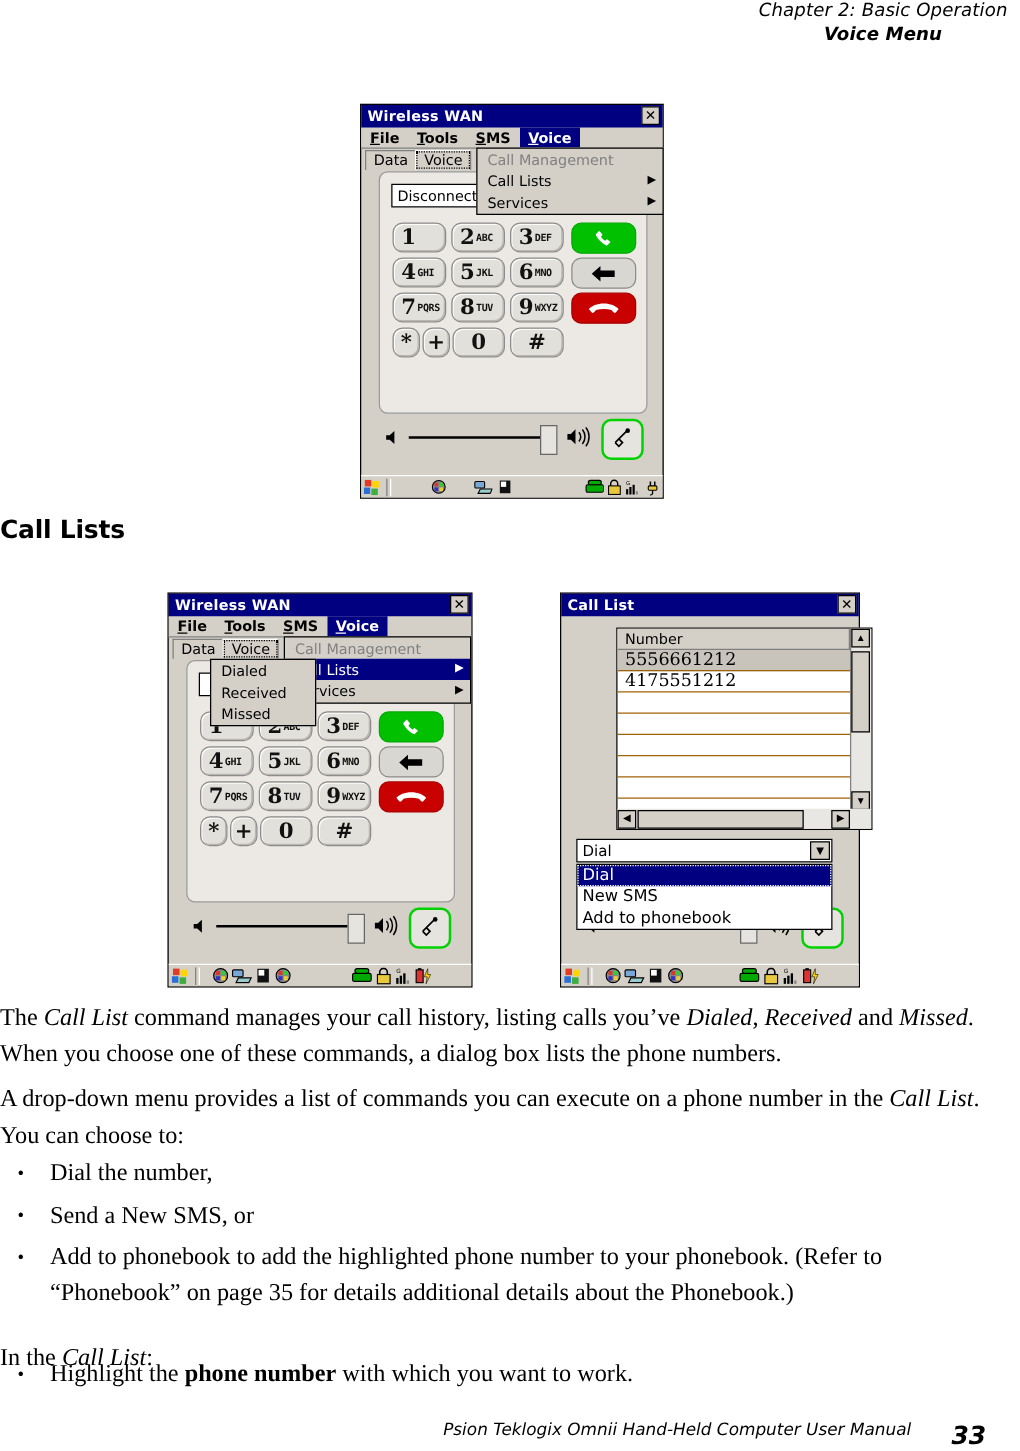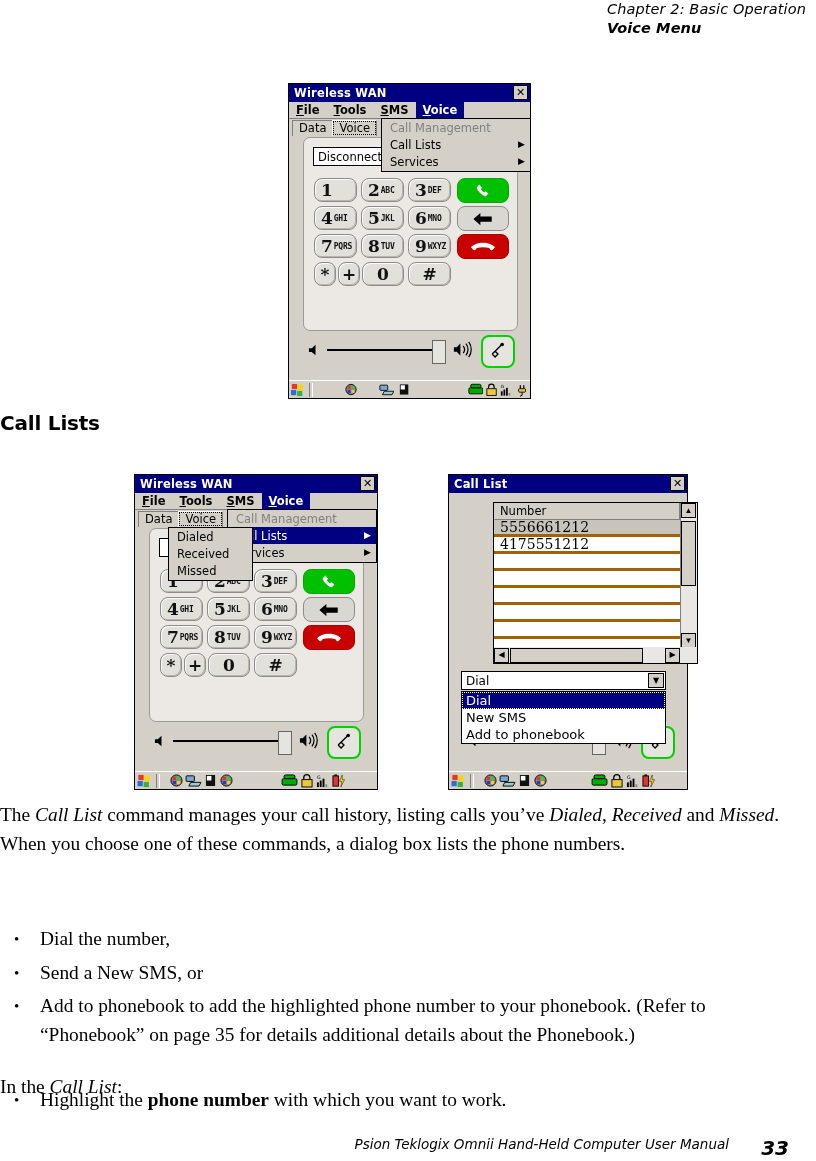--- a/index.html
+++ b/index.html
@@ -5,21 +5,21 @@
   html,body{margin:0;padding:0;}
   body{
     width:816px;height:1161px;background:#ffffff;
     font-family:"Liberation Serif", serif;
     color:#000;position:relative;overflow:hidden;
   }
   .page{position:absolute;left:0;top:0;width:816px;height:1161px;}
 
   
   .runhead{
-    position:absolute;right:10px;top:0px;text-align:left;
+    position:absolute;right:10px;top:0px;text-align:center;
     font-family:"DejaVu Sans", sans-serif;
     font-style:italic;font-size:14.5px;line-height:19px;
     letter-spacing:.1px;
   }
   .runhead .l2{font-weight:bold;}
 
   
   .sec-head{
     position:absolute;left:0px;top:411px;
     font-family:"DejaVu Sans", sans-serif;
@@ -143,21 +143,21 @@
     border-right:1px solid #fff;margin:0 4px;}
 
   
   .listctl{position:absolute;background:#fff;border:1px solid #000;box-sizing:border-box;}
   .listhdr{
     height:17px;background:#d4d0c8;border-bottom:1px solid #808080;
     border-right:1px solid #808080;
     font-family:"DejaVu Sans", sans-serif;font-size:11.5px;
     display:flex;align-items:center;padding-left:6px;box-sizing:border-box;
   }
-  .lrow{height:17px;border-bottom:3px solid #a16207;
+  .lrow{height:17px;border-bottom:1px solid #a16207;
     font-family:"DejaVu Serif", serif;font-size:14px;
     display:flex;align-items:center;padding-left:6px;box-sizing:border-box;}
   .lrow.sel{background:#c8c4bc;}
   .vscroll{position:absolute;width:15px;background:#e9e7e3;border-left:1px solid #808080;}
   .sbtn{width:15px;height:15px;background:#d4d0c8;border:1px solid #000;
     box-sizing:border-box;display:flex;align-items:center;justify-content:center;
     font-size:8px;line-height:1;}
   .sthumb{position:absolute;width:15px;background:#d4d0c8;border:1px solid #000;box-sizing:border-box;}
   .hscroll{position:absolute;height:15px;background:#e9e7e3;
     display:flex;align-items:center;box-sizing:border-box;}
@@ -651,20 +651,23 @@
         <rect x="2.5" y="0.5" width="3" height="1.5" fill="#000"></rect>
         <path d="M11 1 8 8h2.5l-1 6 4-8H11z" fill="#ffd400" stroke="#000" stroke-width=".5"></path>
       </svg>
     </div>
   </div>
 
   <div class="para" style="top:801px;">
     <span>The </span><span class="it">Call List</span><span> command manages your call history, listing calls you’ve </span><span class="it">Dialed</span><span>, </span><span class="it">Received</span><span> and </span><span class="it">Missed</span><span>. When you choose one of these commands, a dialog box lists the phone numbers.</span>
   </div>
 
+  <div class="para" style="top:866px;">
+    <span>A drop-down menu provides a list of commands you can execute on a phone number in the </span><span class="it">Call List</span><span>. You can choose to:</span>
+  </div>
 
   <div class="bullet" style="top:925px;">
     <span class="dot">•</span>
     <span class="btxt">Dial the number,</span>
   </div>
   <div class="bullet" style="top:959px;">
     <span class="dot">•</span>
     <span class="btxt">Send a New SMS, or</span>
   </div>
   <div class="bullet" style="top:992px;width:790px;">

